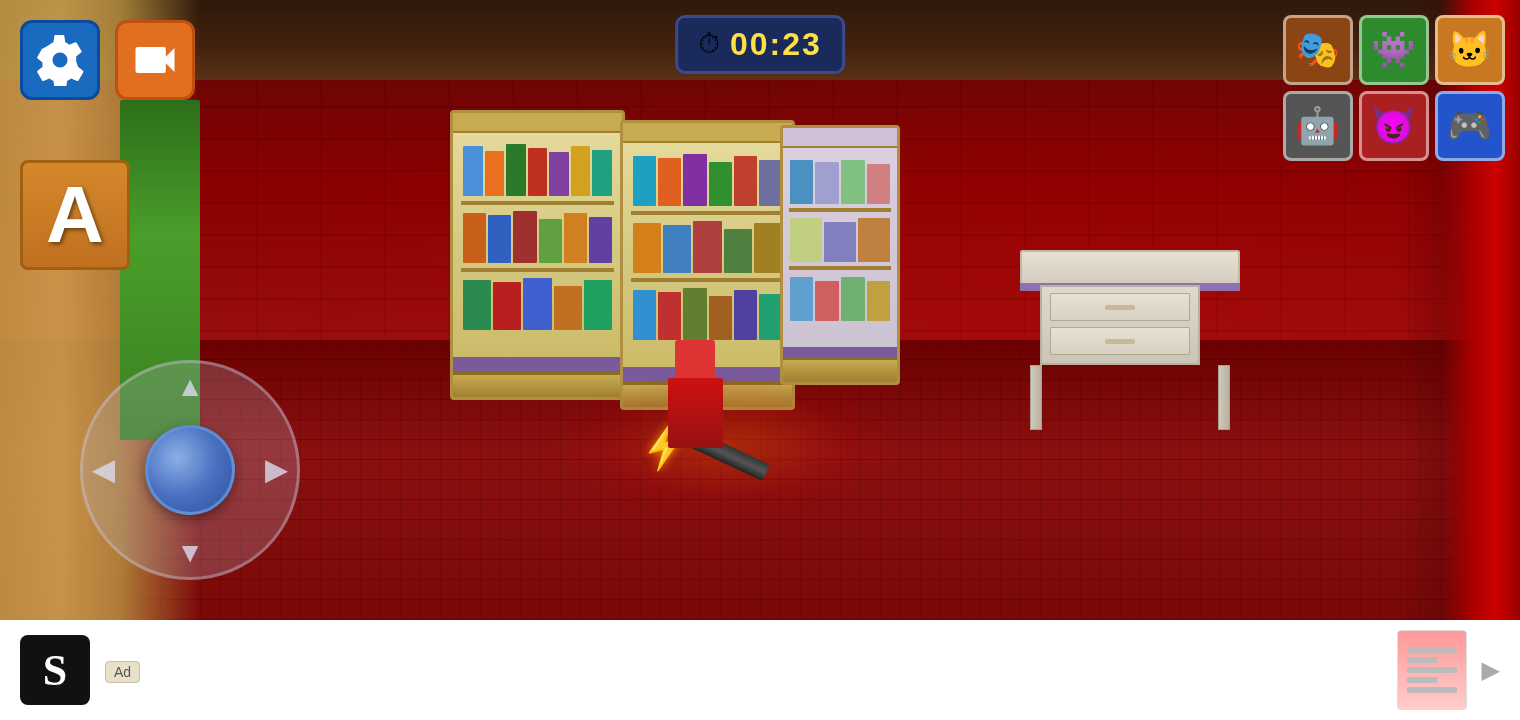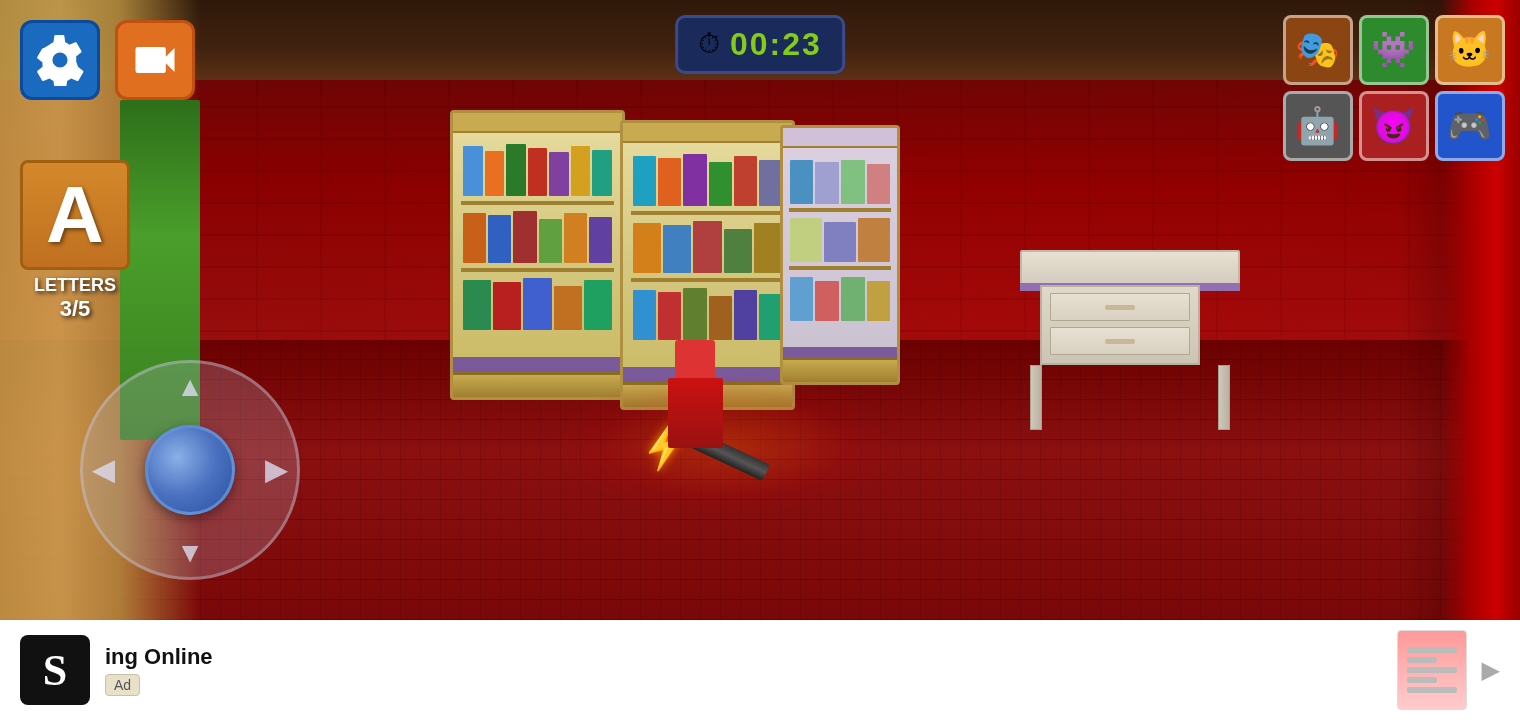--- a/index.html
+++ b/index.html
@@ -410,21 +410,21 @@
       gap: 10px;
       padding: 8px 20px;
       z-index: 100;
     }
 
     .timer-icon {
       font-size: 28px;
     }
 
     .timer-text {
-      color: #84cc16;
+      color: #fde047;
       font-size: 32px;
       font-weight: 900;
       font-family: 'Arial Black', Arial, sans-serif;
       letter-spacing: 2px;
     }
 
     
     .letter-hud {
       position: absolute;
       top: 160px;
@@ -813,24 +813,20 @@
 
   <div class="timer-container">
     <span class="timer-icon">⏱</span>
     <span class="timer-text">00:23</span>
   </div>
 
   <div class="letter-hud">
     <div class="letter-display">
       <span class="letter-char">A</span>
     </div>
-    <div class="letters-progress">
-      <span class="letters-label">LETTERS</span>
-      <span class="letters-count">3/5</span>
-    </div>
   </div>
 
   <div class="avatars-grid">
     <div class="avatar-box avatar-1">🎭</div>
     <div class="avatar-box avatar-2">👾</div>
     <div class="avatar-box avatar-3">🐱</div>
     <div class="avatar-box avatar-4">🤖</div>
     <div class="avatar-box avatar-5">😈</div>
     <div class="avatar-box avatar-6">🎮</div>
   </div>
@@ -844,21 +840,20 @@
         <span class="arrow-right">▶</span>
       </div>
       <div class="joystick-inner"></div>
     </div>
   </div>
 </div>
 
 <div id="ad-banner">
   <div class="ad-s-logo">S</div>
   <div class="ad-content">
-    <span class="ad-title">ing Online</span>
     <span class="ad-badge">Ad</span>
   </div>
   <div class="ad-image">
     <div class="ad-image-lines">
       <div class="ad-line ad-line-long"></div>
       <div class="ad-line ad-line-short"></div>
       <div class="ad-line ad-line-long"></div>
       <div class="ad-line ad-line-short"></div>
       <div class="ad-line ad-line-long"></div>
     </div>

